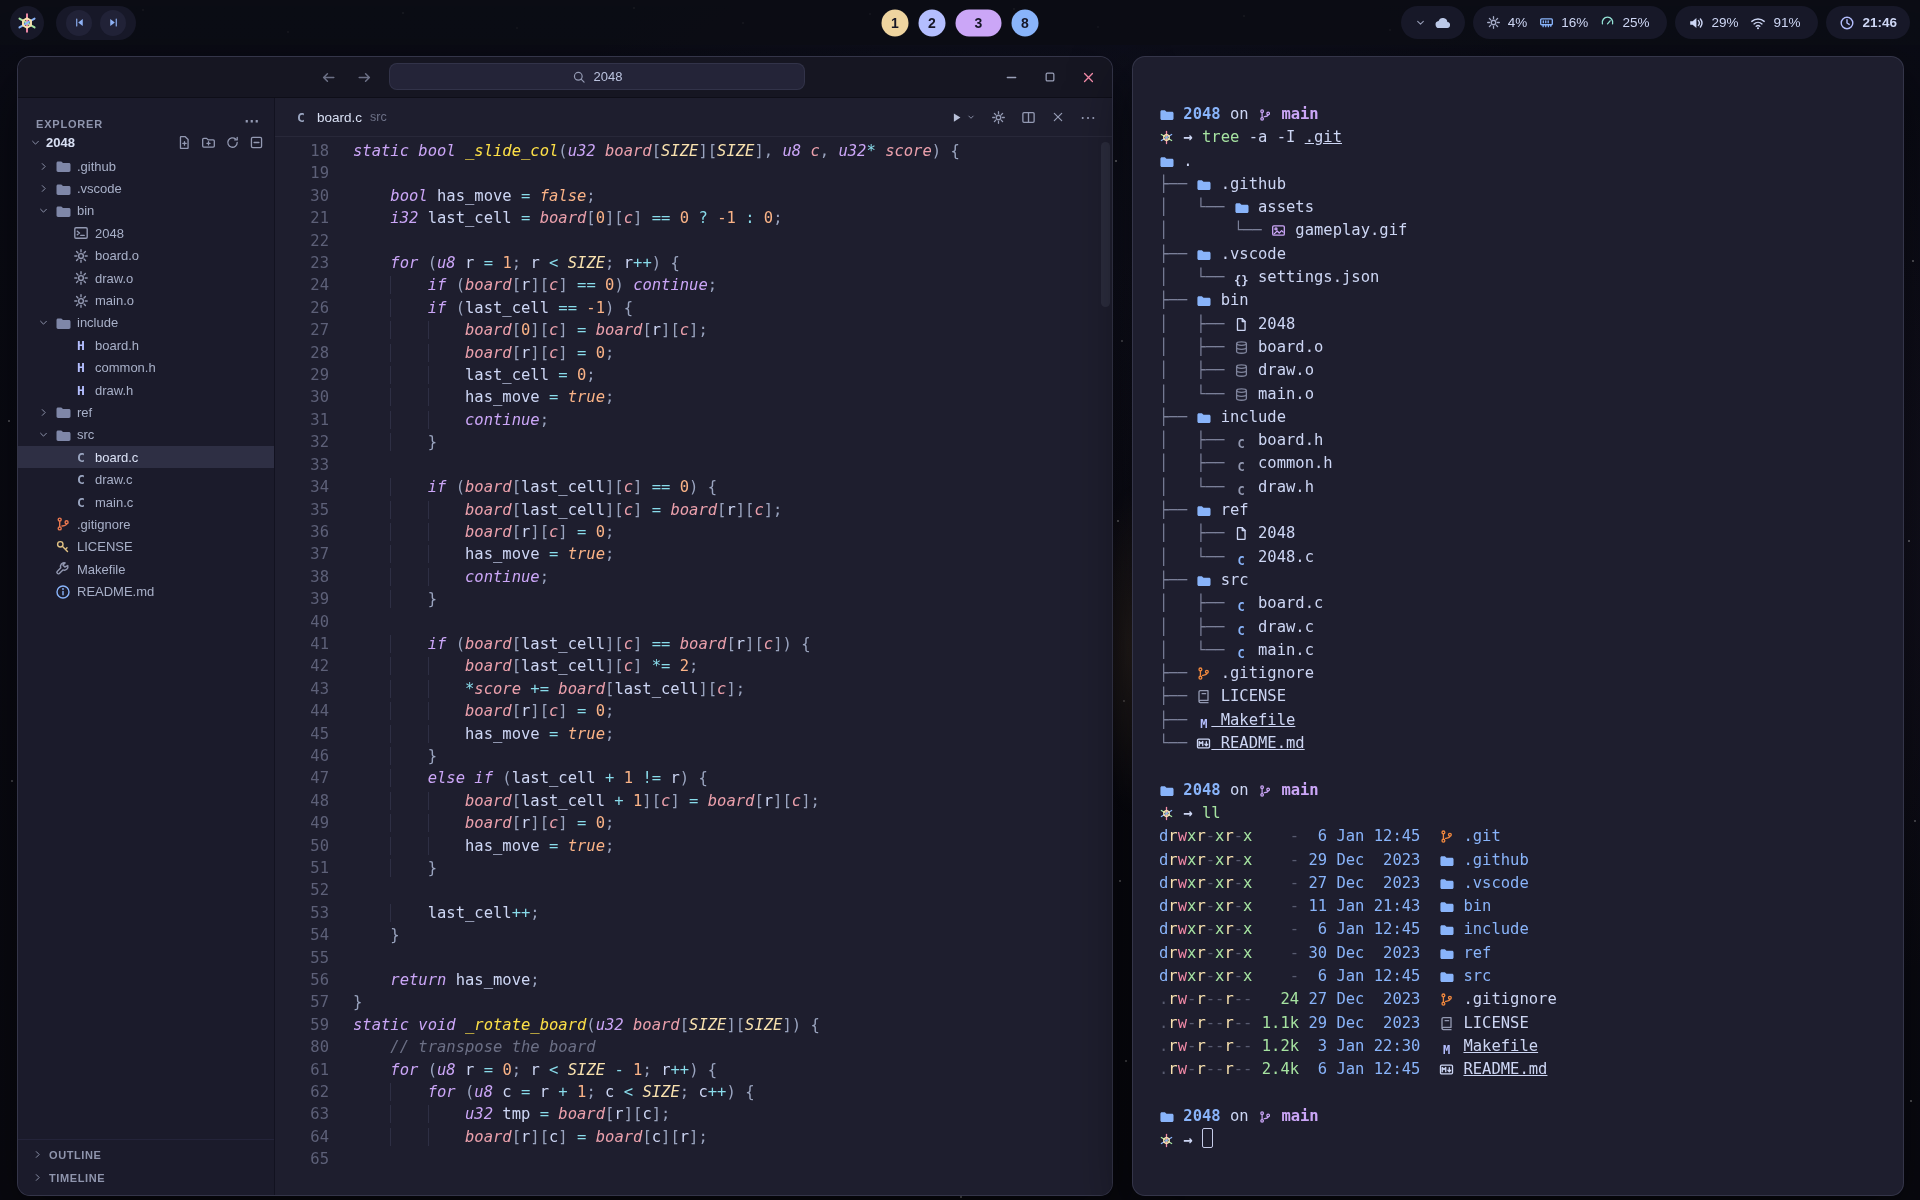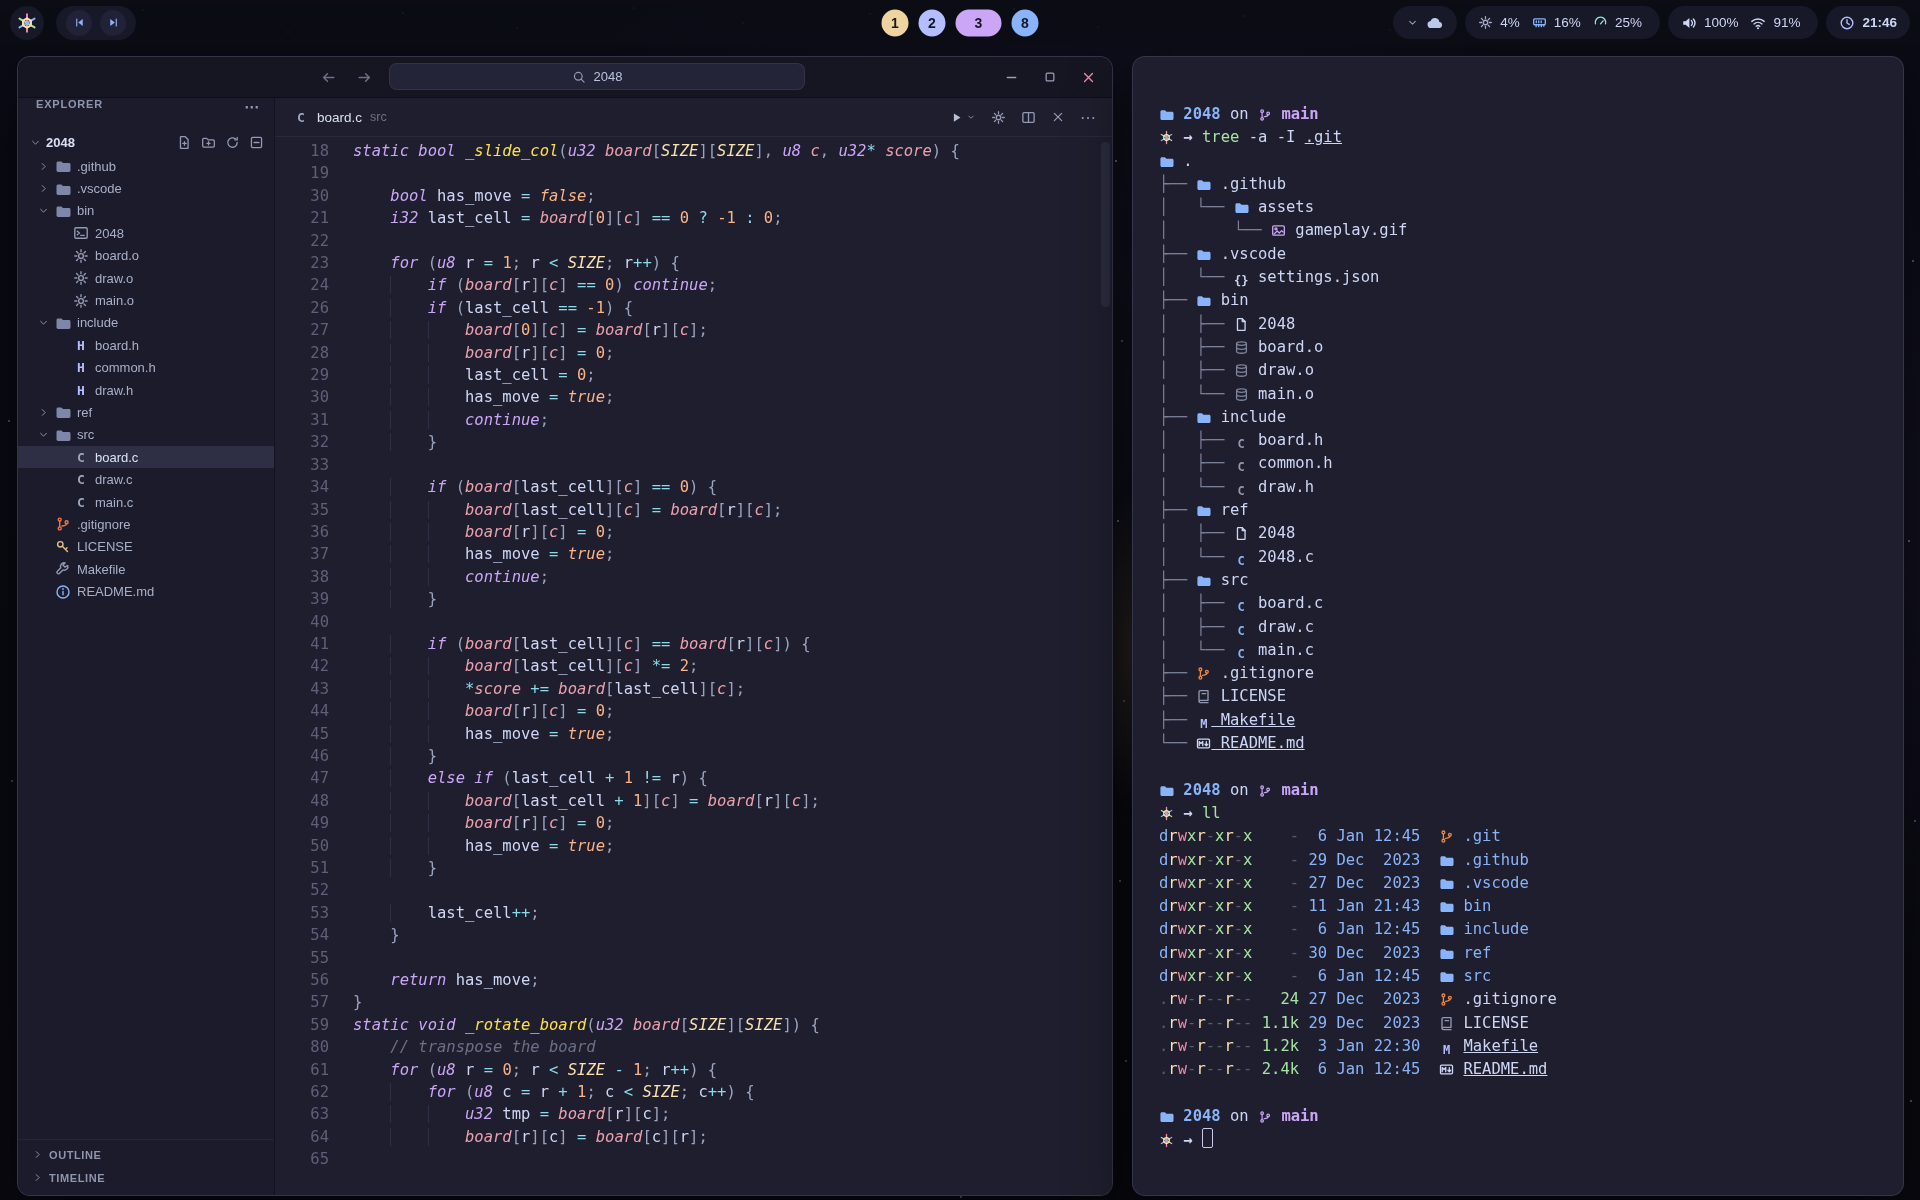--- a/index.html
+++ b/index.html
@@ -57,21 +57,21 @@
   .nav{position:absolute;top:0;height:100%;display:flex;align-items:center;}
   #nav-back{left:302px}  #nav-fwd{left:338px}
   .searchbox{position:absolute;left:371px;top:6px;width:416px;height:27px;background:#242438;
     border:1px solid rgba(180,190,230,0.10);border-radius:8px;display:flex;align-items:center;justify-content:center;
     gap:8px;color:#bac2de;font-size:13px;cursor:text;box-sizing:border-box;}
   .win-controls{position:absolute;right:16px;top:0;height:100%;display:flex;align-items:center;gap:24px;}
 
   
   .editor-body{flex:1;display:flex;min-height:0;}
   .sidebar{width:256px;flex:none;background:#1b1b2b;border-right:1px solid #121220;display:flex;flex-direction:column;}
-  .sb-head{height:32px;flex:none;display:flex;align-items:flex-start;justify-content:space-between;
+  .sb-head{height:32px;flex:none;display:flex;align-items:flex-end;justify-content:space-between;
     padding:0 14px 0 18px;color:#8f95ad;font-size:11px;font-weight:700;letter-spacing:.8px;}
   .sb-dots{color:#9399b2;font-size:15px;cursor:pointer;}
   .project-row{height:25px;flex:none;display:flex;align-items:center;gap:5px;padding:0 10px 0 12px;
     color:#d9e0f4;font-weight:700;font-size:13px;cursor:pointer;}
   .pr-tools{margin-left:auto;display:flex;gap:9px;}
   .tree{flex:1;overflow:hidden;}
   .trow{height:22.4px;display:flex;align-items:center;gap:6px;font-size:13px;color:#a8b0c8;cursor:pointer;}
   .trow.sel{background:#2e2f44;color:#dbe2f6;}
   .trow .lbl{white-space:nowrap;}
   .sb-footer{flex:none;border-top:1px solid #24243a;padding:3px 0 6px;}
@@ -203,21 +203,21 @@
         </span>
       <span class="stat">25%</span>
     </div>
     <div class="pill">
       <span class="ic" style="color: rgb(205, 214, 244); height: 16px; width: 16px;">
           <svg width="16" height="16" viewBox="0 0 16 16" fill="none" stroke="currentColor" stroke-width="1.4" stroke-linecap="round" stroke-linejoin="round">
             <path d="M2.2 6.2v3.6h2.4L8.4 13V3L4.6 6.2z" fill="currentColor" stroke="none"></path>
             <path d="M10.4 5.6a3.6 3.6 0 010 4.8M12.4 4a6.4 6.4 0 010 8"></path>
           </svg>
         </span>
-      <span class="stat">100%</span>
+      <span class="stat">29%</span>
       <span class="ic" style="color: rgb(205, 214, 244); height: 16px; width: 16px;">
           <svg width="16" height="16" viewBox="0 0 16 16" fill="none" stroke="currentColor" stroke-width="1.4" stroke-linecap="round" stroke-linejoin="round">
             <path d="M1.8 6.4a9.4 9.4 0 0112.4 0M4 8.9a6 6 0 018 0M6.2 11.2a2.9 2.9 0 013.6 0"></path>
             <circle cx="8" cy="13.2" r="1" fill="currentColor" stroke="none"></circle>
           </svg>
         </span>
       <span class="stat">91%</span>
     </div>
     <div class="pill">
       <span class="ic" style="color: rgb(180, 190, 254); height: 16px; width: 16px;">

